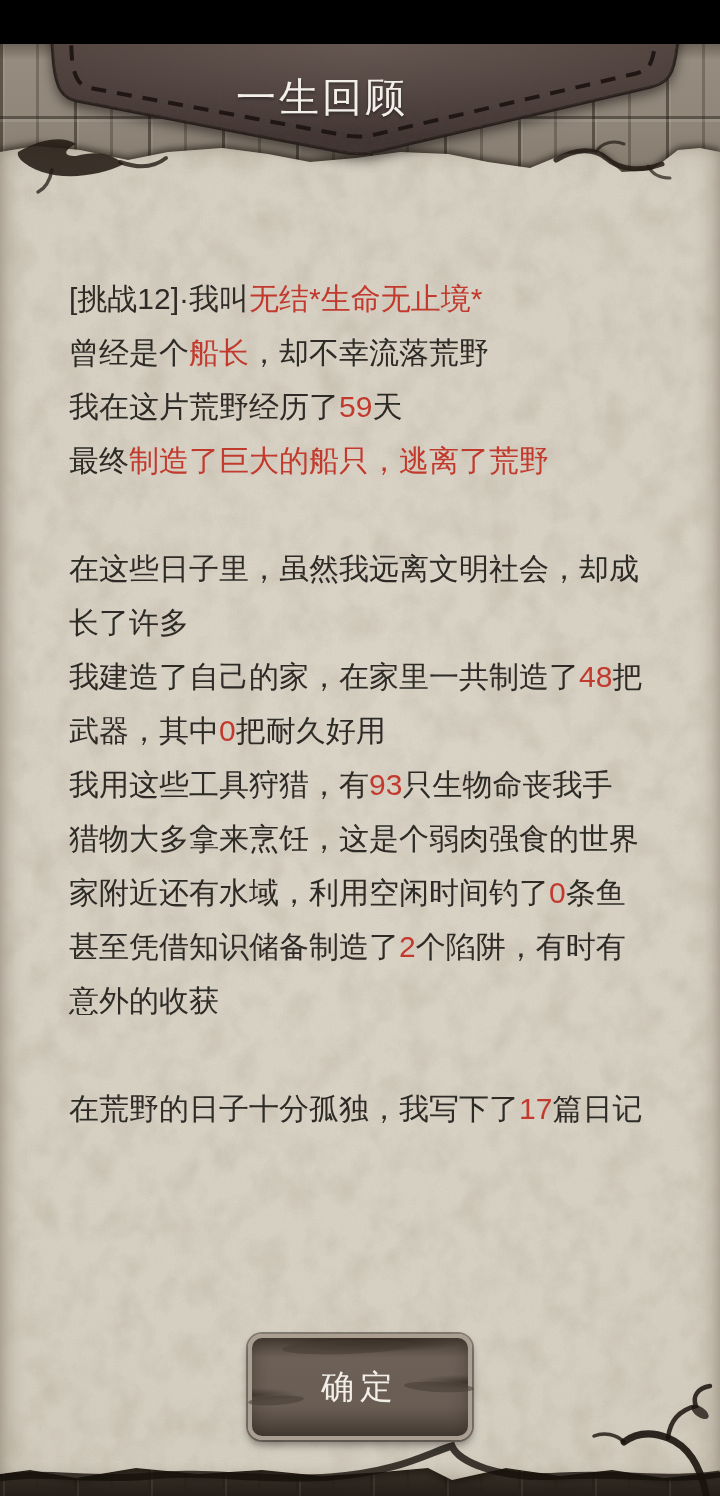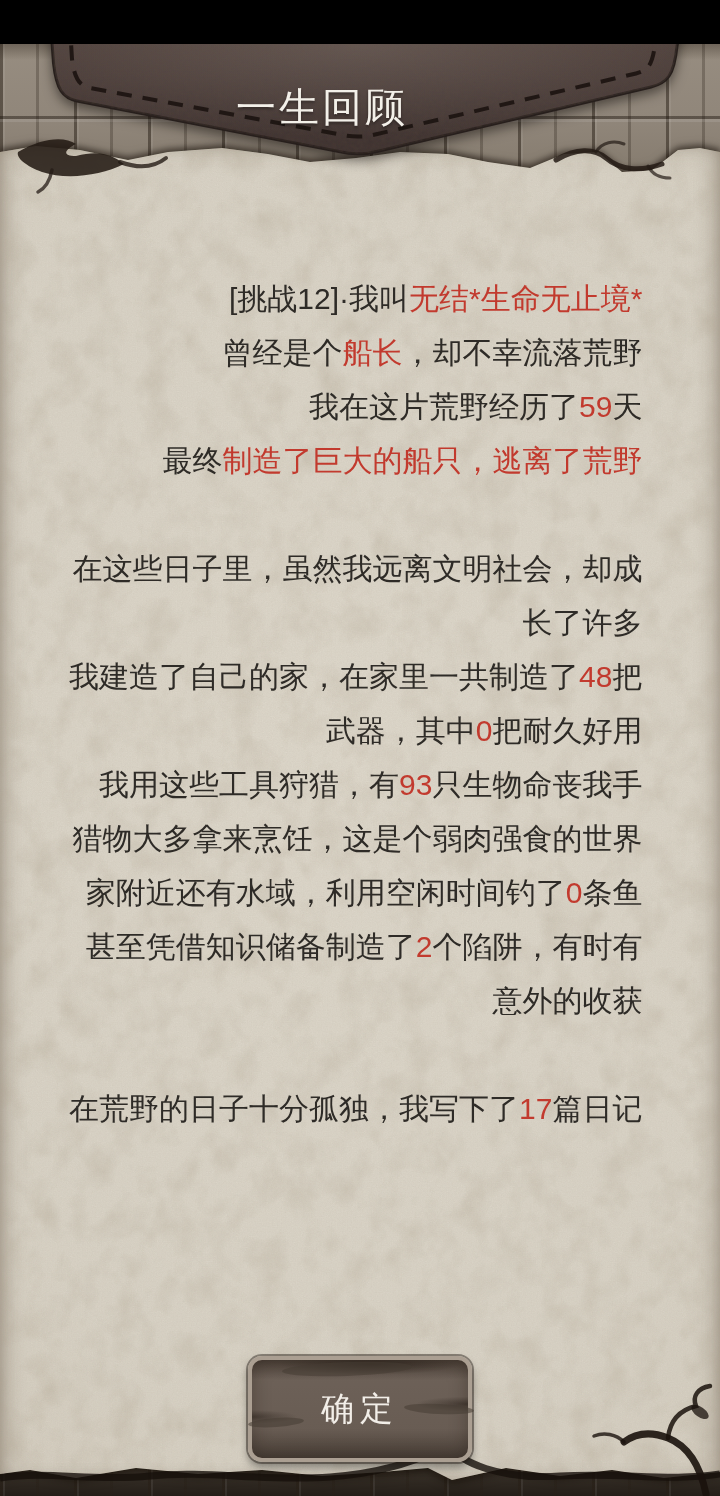--- a/index.html
+++ b/index.html
@@ -48,49 +48,48 @@
       inset -10px 0 24px -10px rgba(70,52,34,.40),
       inset 0 14px 30px -14px rgba(70,52,34,.35);
   }
   .paper svg.grain{position:absolute;inset:0;pointer-events:none;}
   
   .banner{
     position:absolute;left:0;top:0;width:720px;height:170px;z-index:5;
     filter:drop-shadow(0 5px 6px rgba(10,6,3,.5));
   }
   .page-title{
-    position:absolute;left:0;top:80px;width:644px;z-index:6;
+    position:absolute;left:0;top:70px;width:644px;z-index:6;
     text-align:center;font-size:40px;letter-spacing:3px;
     color:var(--title-text);text-shadow:0 2px 3px rgba(0,0,0,.35);
   }
   
   .status-bar{position:absolute;left:0;top:0;width:720px;height:44px;background:#000;z-index:7;}
   
-  .review-text{position:absolute;left:69px;top:272px;z-index:4;text-align:right;}
+  .review-text{position:absolute;left:69px;top:272px;z-index:4;}
   .review-text .line{height:54px;line-height:54px;font-size:30px;white-space:nowrap;color:var(--ink);}
   .review-text .line span.red{color:var(--accent);}
   
   .cracks{position:absolute;inset:0;z-index:6;pointer-events:none;}
   
   .confirm-btn{
     position:absolute;left:248px;top:1334px;width:224px;height:106px;z-index:6;
     border-radius:14px;border:4px solid #ab9f92;box-sizing:border-box;
     display:flex;align-items:center;justify-content:center;
     color:#f2eee8;font-size:33px;letter-spacing:6px;cursor:pointer;
     font-family:"Liberation Sans","DejaVu Sans",sans-serif;
     background:
       linear-gradient(180deg, rgba(40,30,22,.50), rgba(40,30,22,0) 20%),
       radial-gradient(60% 16% at 55% 4%, rgba(30,22,16,.55), transparent 70%),
       radial-gradient(35% 11% at 100% 45%, rgba(30,22,16,.50), transparent 70%),
       radial-gradient(30% 10% at 0% 58%, rgba(30,22,16,.45), transparent 70%),
       linear-gradient(0deg, rgba(25,18,12,.38), transparent 30%),
       linear-gradient(180deg,#6e6259,#665a51);
     box-shadow:0 0 0 2px rgba(40,31,24,.45), 0 5px 8px rgba(0,0,0,.40),
       inset 0 0 18px rgba(28,20,14,.35);
-    margin-top:22px;
   }
   .confirm-btn .streak{
     position:absolute;pointer-events:none;background:#463c33;opacity:.55;border-radius:50%;
   }
   .confirm-btn .streak.s1{left:30px;top:2px;width:130px;height:14px;transform:rotate(-2deg);}
   .confirm-btn .streak.s2{right:-6px;top:44px;width:70px;height:10px;transform:rotate(3deg);}
   .confirm-btn .streak.s3{left:-4px;top:58px;width:56px;height:9px;transform:rotate(-4deg);}
 </style>
 </head>
 <body>

